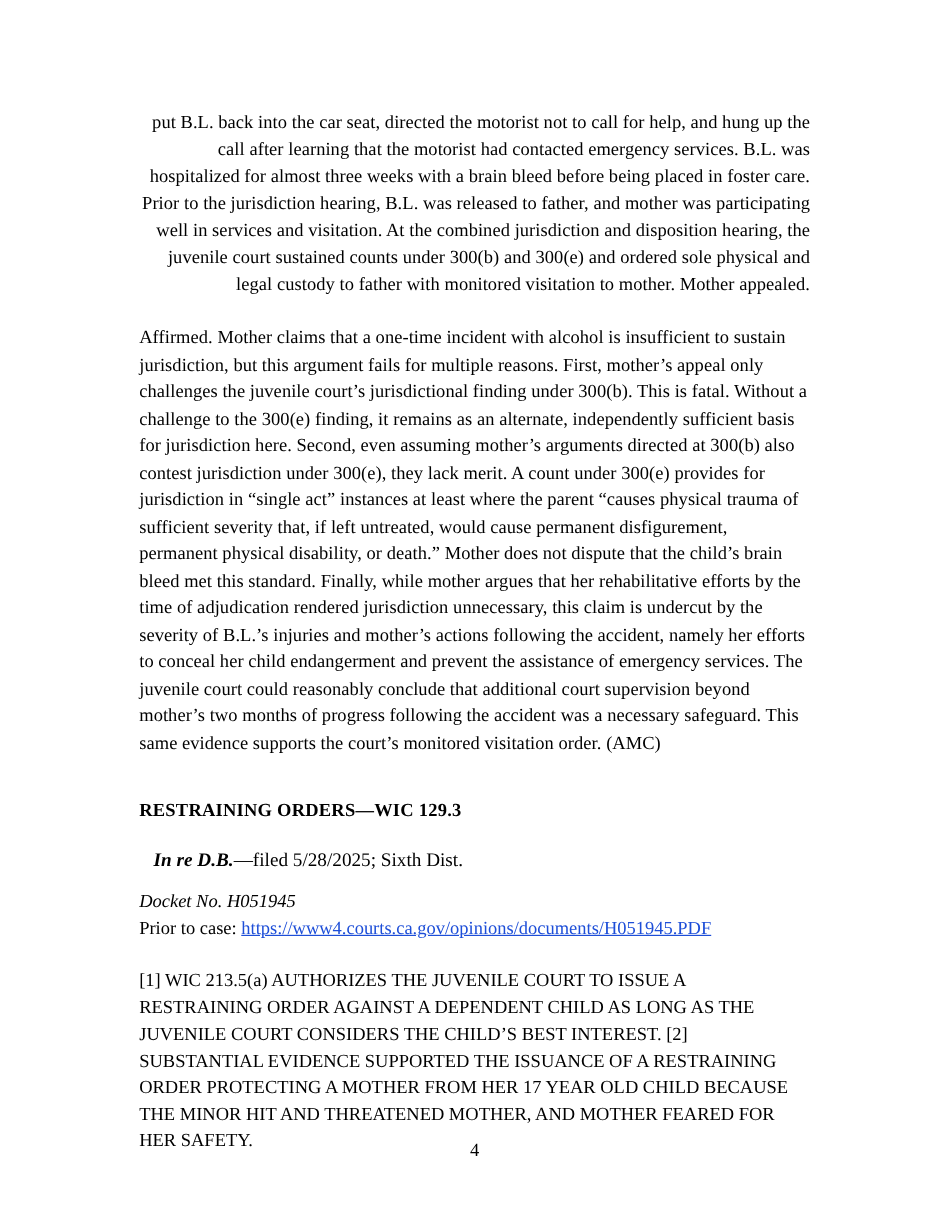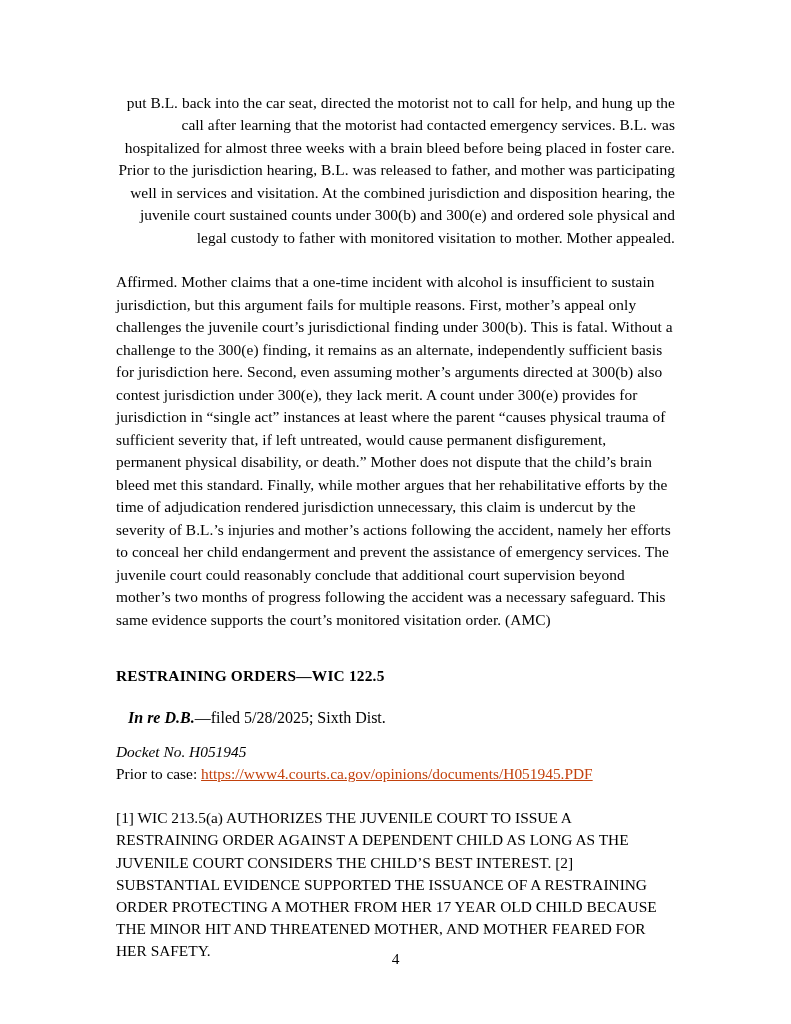--- a/index.html
+++ b/index.html
@@ -54,21 +54,21 @@
     line-height: 1.42;
     margin: 0;
     font-style: italic;
   }
   .link-line {
     font-size: 15.4px;
     line-height: 1.42;
     margin: 0 0 22px 0;
   }
   .link {
-    color: #c2410c;
+    color: #1d4ed8;
     cursor: pointer;
   }
   .holding {
     font-size: 15.4px;
     line-height: 1.44;
     margin: 20px 0 13px 0;
     text-align: left;
   }
   .page-number {
     position: absolute;
@@ -81,21 +81,21 @@
 </style>
 </head>
 <body>
 
 <div class="page">
 
   <p class="para first">put B.L. back into the car seat, directed the motorist not to call for help, and hung up the call after learning that the motorist had contacted emergency services. B.L. was hospitalized for almost three weeks with a brain bleed before being placed in foster care. Prior to the jurisdiction hearing, B.L. was released to father, and mother was participating well in services and visitation. At the combined jurisdiction and disposition hearing, the juvenile court sustained counts under 300(b) and 300(e) and ordered sole physical and legal custody to father with monitored visitation to mother. Mother appealed.</p>
 
   <p class="para">Affirmed. Mother claims that a one-time incident with alcohol is insufficient to sustain jurisdiction, but this argument fails for multiple reasons. First, mother’s appeal only challenges the juvenile court’s jurisdictional finding under 300(b). This is fatal. Without a challenge to the 300(e) finding, it remains as an alternate, independently sufficient basis for jurisdiction here. Second, even assuming mother’s arguments directed at 300(b) also contest jurisdiction under 300(e), they lack merit. A count under 300(e) provides for jurisdiction in “single act” instances at least where the parent “causes physical trauma of sufficient severity that, if left untreated, would cause permanent disfigurement, permanent physical disability, or death.” Mother does not dispute that the child’s brain bleed met this standard.  Finally, while mother argues that her rehabilitative efforts by the time of adjudication rendered jurisdiction unnecessary, this claim is undercut by the severity of B.L.’s injuries and mother’s actions following the accident, namely her efforts to conceal her child endangerment and prevent the assistance of emergency services. The juvenile court could reasonably conclude that additional court supervision beyond mother’s two months of progress following the accident was a necessary safeguard. This same evidence supports the court’s monitored visitation order. (AMC)</p>
 
-  <h2 class="section-head">RESTRAINING ORDERS—WIC 122.5</h2>
+  <h2 class="section-head">RESTRAINING ORDERS—WIC 129.3</h2>
 
   <p class="case-line">
     <span class="case-name">In re D.B.</span><span>—filed 5/28/2025; Sixth Dist.</span>
   </p>
 
   <p class="docket-line">Docket No. H051945</p>
 
   <p class="link-line">
     <span>Prior to case: </span><a class="link" href="#">https://www4.courts.ca.gov/opinions/documents/H051945.PDF</a>
   </p>

